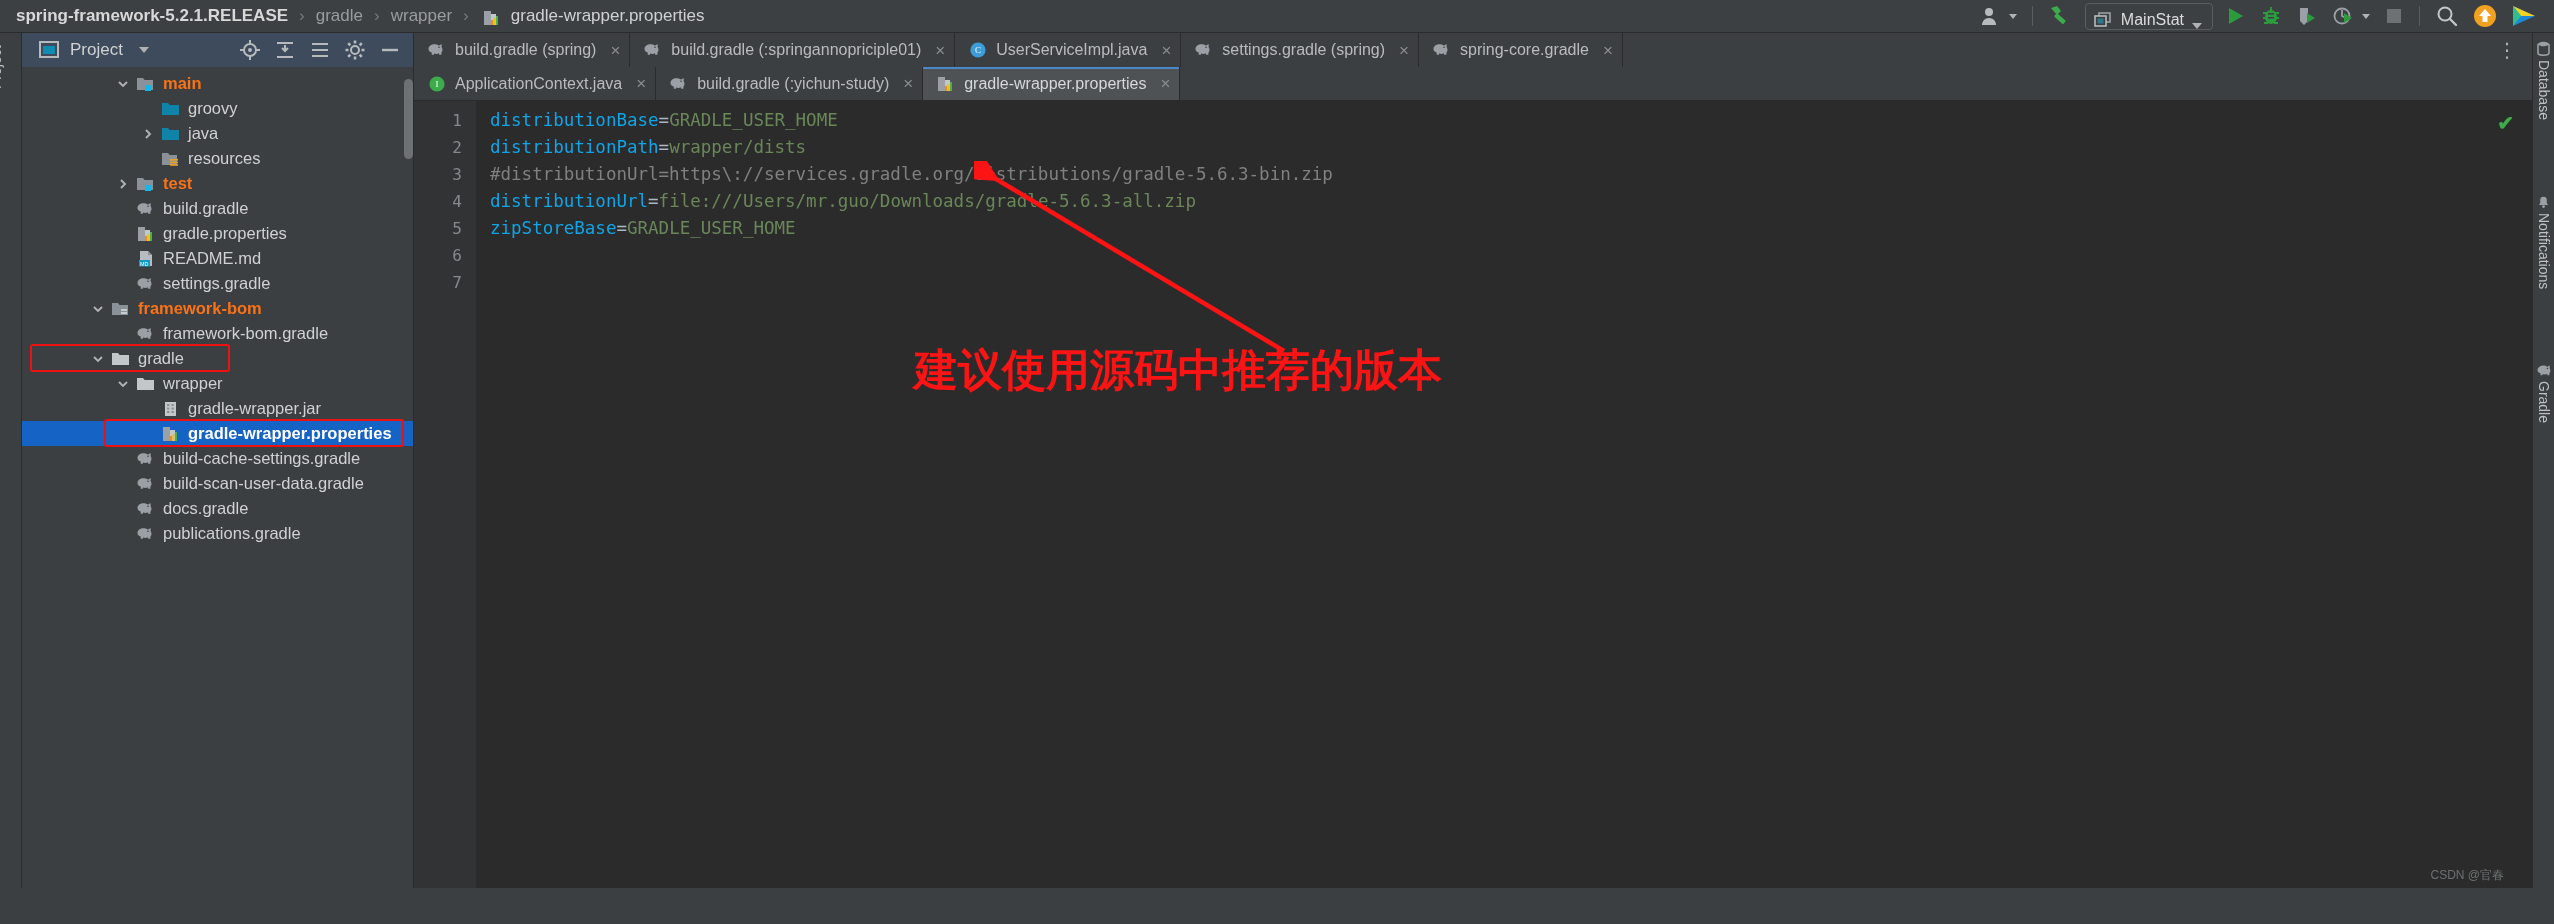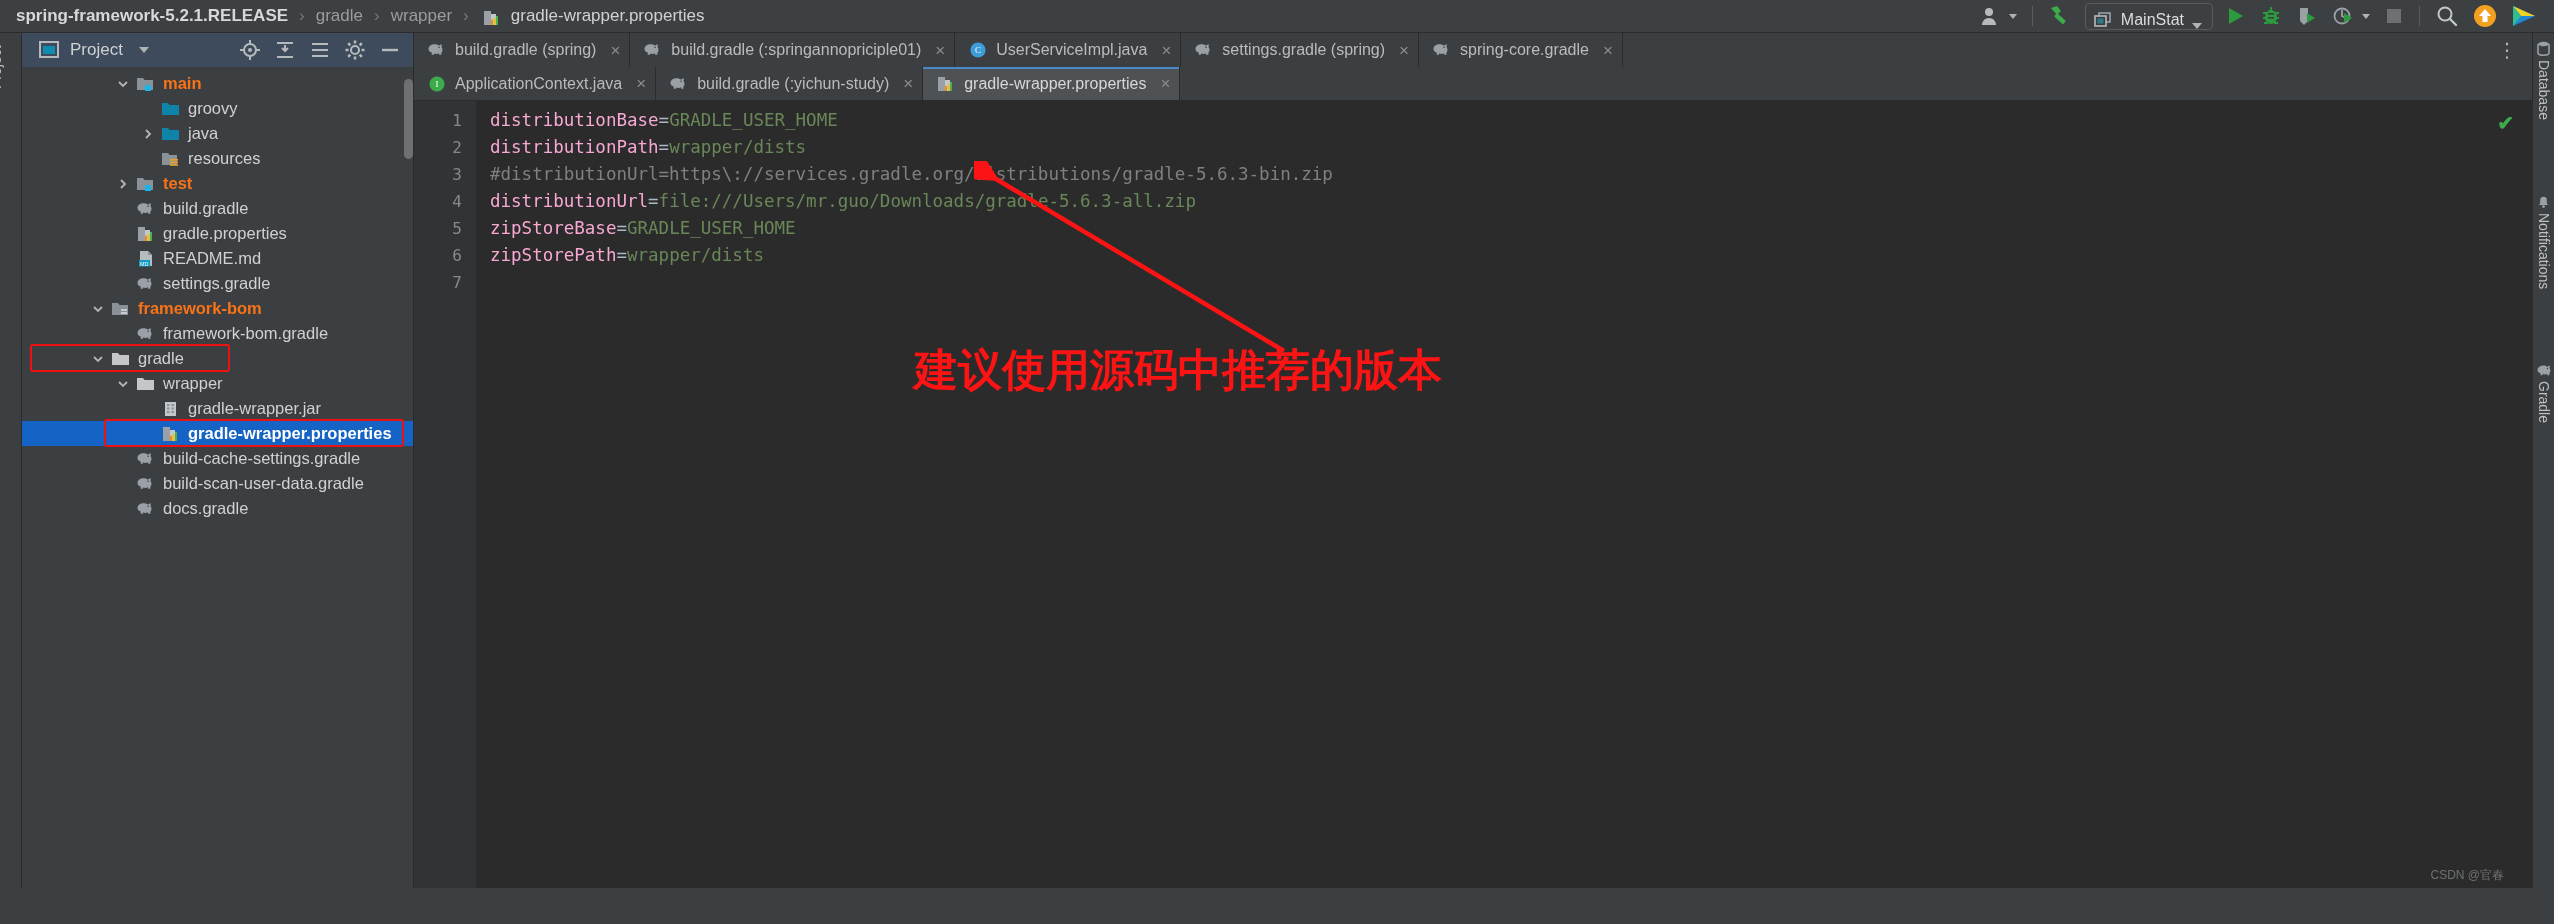--- a/index.html
+++ b/index.html
@@ -80,21 +80,21 @@
   .tab .x { color: #8b8d8f; font-size: 17px; margin-left: 6px; line-height: 1; }
   .tabrow-right { margin-left: auto; display: flex; align-items: center; padding: 0 14px; }
   .dots { font-size: 20px; color: #b0b2b4; letter-spacing: 1px; line-height: 0.6; }
 
   .code-wrap { flex: 1; display: flex; position: relative; min-height: 0; background: #2b2b2b; }
   .gutter { width: 62px; flex: 0 0 62px; background: #313335; padding-top: 6px; }
   .gutter .ln { height: 27px; line-height: 27px; text-align: right; padding-right: 14px;
                 font-family: "DejaVu Sans Mono", monospace; font-size: 16px; color: #868a8c; }
   .code { flex: 1; padding: 6px 0 0 14px; position: relative; overflow: hidden; }
   .cline { height: 27px; line-height: 27px; font-family: "DejaVu Sans Mono", monospace; font-size: 17.5px; white-space: pre; }
-  .k { color: #f9a8d4; text-align: center; }
+  .k { color: #0ea5e9; text-align: center; }
   .eq { color: #a9b7c6; }
   .v { color: #6a8759; }
   .cmt { color: #808080; }
   .check { position: absolute; right: 18px; top: 10px; color: #3cab4a; font-size: 20px; font-weight: bold; }
 
   
   .anno-text {
     position: absolute; font-size: 44px; font-weight: bold; color: #fc1414; white-space: nowrap;
     font-family: "DejaVu Sans", sans-serif;
   }
@@ -490,20 +490,31 @@
             <span style="width:93px;flex:0 0 93px;"></span>
             <span class="arrow"></span>
             <span class="ico" style="margin-left:5px;">
               <svg width="20" height="18" viewBox="0 0 20 18">
                 <path d="M1.5 8c0-2.8 2.8-4.7 6-4.7 2 0 3.5.6 4.5 1.4.9-1 2.1-1.4 3.2-1.1-.7.9-.8 2-.4 2.8.5.8.7 1.6.7 2.5 0 1.1-.5 2-1.1 2.8v2.1h-2.3V12.3c-.8.4-1.7.6-2.6.6-.9 0-1.8-.2-2.5-.5v1.4H4.7v-2.2C2.8 11.1 1.5 9.7 1.5 8z" fill="#9aa0a6"></path>
                 <circle cx="12" cy="6.2" r=".8" fill="#3c3f41"></circle>
               </svg>
             </span>
             <span class="lbl">docs.gradle</span>
           </div>
+          <div class="row">
+            <span style="width:93px;flex:0 0 93px;"></span>
+            <span class="arrow"></span>
+            <span class="ico" style="margin-left:5px;">
+              <svg width="20" height="18" viewBox="0 0 20 18">
+                <path d="M1.5 8c0-2.8 2.8-4.7 6-4.7 2 0 3.5.6 4.5 1.4.9-1 2.1-1.4 3.2-1.1-.7.9-.8 2-.4 2.8.5.8.7 1.6.7 2.5 0 1.1-.5 2-1.1 2.8v2.1h-2.3V12.3c-.8.4-1.7.6-2.6.6-.9 0-1.8-.2-2.5-.5v1.4H4.7v-2.2C2.8 11.1 1.5 9.7 1.5 8z" fill="#9aa0a6"></path>
+                <circle cx="12" cy="6.2" r=".8" fill="#3c3f41"></circle>
+              </svg>
+            </span>
+            <span class="lbl">publications.gradle</span>
+          </div>
           <div class="redbox" style="left: 8px; width: 200px; top: 277px; height: 28px;"></div>
           <div class="redbox" style="left: 82px; width: 300px; top: 352px; height: 28px;"></div>
         </div>
     </div>
 
     <div class="editor-area">
       <div class="tabrow" id="tabrow1">
           <div class="tab">
             <span style="display:flex;align-items:center;">
               <svg width="20" height="18" viewBox="0 0 20 18">
@@ -603,21 +614,20 @@
             <div class="ln">5</div>
             <div class="ln">6</div>
             <div class="ln">7</div>
           </div>
         <div class="code" id="code">
             <div class="cline"><span class="k">distributionBase</span><span class="eq">=</span><span class="v">GRADLE_USER_HOME</span></div>
             <div class="cline"><span class="k">distributionPath</span><span class="eq">=</span><span class="v">wrapper/dists</span></div>
             <div class="cline"><span class="cmt">#distributionUrl=https\://services.gradle.org/distributions/gradle-5.6.3-bin.zip</span></div>
             <div class="cline"><span class="k">distributionUrl</span><span class="eq">=</span><span class="v">file:///Users/mr.guo/Downloads/gradle-5.6.3-all.zip</span></div>
             <div class="cline"><span class="k">zipStoreBase</span><span class="eq">=</span><span class="v">GRADLE_USER_HOME</span></div>
-            <div class="cline"><span class="k">zipStorePath</span><span class="eq">=</span><span class="v">wrapper/dists</span></div>
             <div class="cline">&nbsp;</div>
           </div>
         <span class="check">✔</span>
 
         <svg style="position:absolute;left:560px;top:60px;width:340px;height:210px;pointer-events:none;">
           <defs>
               <marker id="ah" markerWidth="9" markerHeight="9" refX="1" refY="4.5" orient="auto">
             <path d="M9,0 L0,4.5 L9,9 z" fill="#fc1414"></path>
               </marker>
             </defs>

